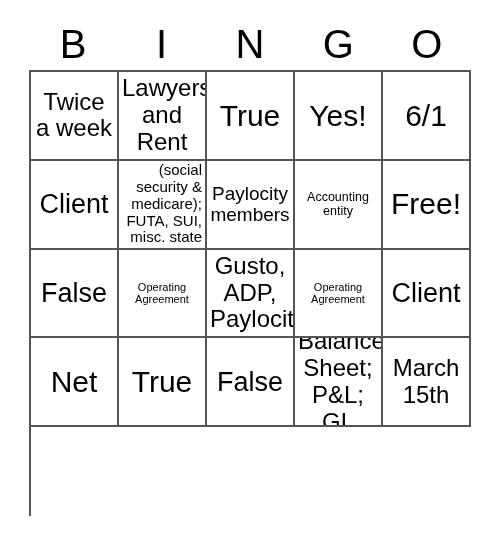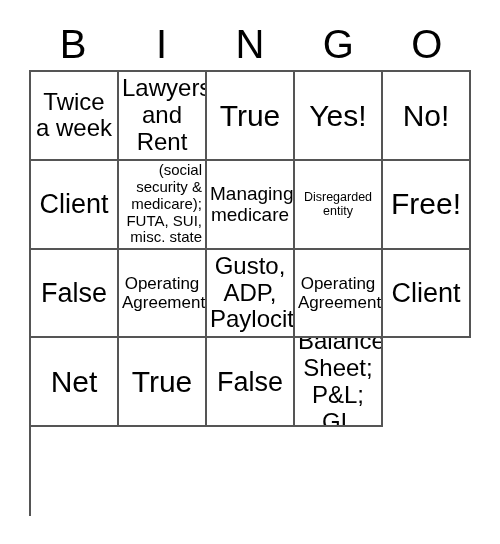--- a/index.html
+++ b/index.html
@@ -73,21 +73,21 @@
     display: block;
     width: 100%;
     line-height: 1.12;
   }
 
   
   .fs-xxl .cell-text { font-size: 30px; }
   .fs-xl  .cell-text { font-size: 27px; }
   .fs-l   .cell-text { font-size: 24px; }
   .fs-m   .cell-text { font-size: 19px; }
-  .fs-s   .cell-text { font-size: 17px; }
+  .fs-s   .cell-text { font-size: 11px; }
   .fs-xs  .cell-text { font-size: 12.5px; }
   .fs-xxs .cell-text { font-size: 15px; text-align: right; }
 </style>
 </head>
 <body>
 
 <div id="card">
 
   <div id="bingo-header">
     <div class="bingo-letter">B</div>
@@ -104,33 +104,33 @@
       <div class="bingo-cell fs-l">
         <span class="cell-text">Lawyers and Rent</span>
       </div>
       <div class="bingo-cell fs-xxl">
         <span class="cell-text">True</span>
       </div>
       <div class="bingo-cell fs-xxl">
         <span class="cell-text">Yes!</span>
       </div>
       <div class="bingo-cell fs-xxl">
-        <span class="cell-text">No!</span>
+        <span class="cell-text">6/1</span>
       </div>
       <div class="bingo-cell fs-xl">
         <span class="cell-text">Client</span>
       </div>
       <div class="bingo-cell fs-xxs">
         <span class="cell-text">FICA (social security &amp; medicare); FUTA, SUI, misc. state and local</span>
       </div>
       <div class="bingo-cell fs-m">
-        <span class="cell-text">Managing medicare</span>
+        <span class="cell-text">Paylocity members</span>
       </div>
       <div class="bingo-cell fs-xs">
-        <span class="cell-text">Disregarded entity</span>
+        <span class="cell-text">Accounting entity</span>
       </div>
       <div class="bingo-cell fs-xxl">
         <span class="cell-text">Free!</span>
       </div>
       <div class="bingo-cell fs-xl">
         <span class="cell-text">False</span>
       </div>
       <div class="bingo-cell fs-s">
         <span class="cell-text">Operating Agreement</span>
       </div>
@@ -148,15 +148,18 @@
       </div>
       <div class="bingo-cell fs-xxl">
         <span class="cell-text">True</span>
       </div>
       <div class="bingo-cell fs-xl">
         <span class="cell-text">False</span>
       </div>
       <div class="bingo-cell fs-l">
         <span class="cell-text">Balance Sheet; P&amp;L; GL</span>
       </div>
+      <div class="bingo-cell fs-l">
+        <span class="cell-text">March 15th</span>
+      </div>
     </div>
 
 </div>
 
 </body></html>

